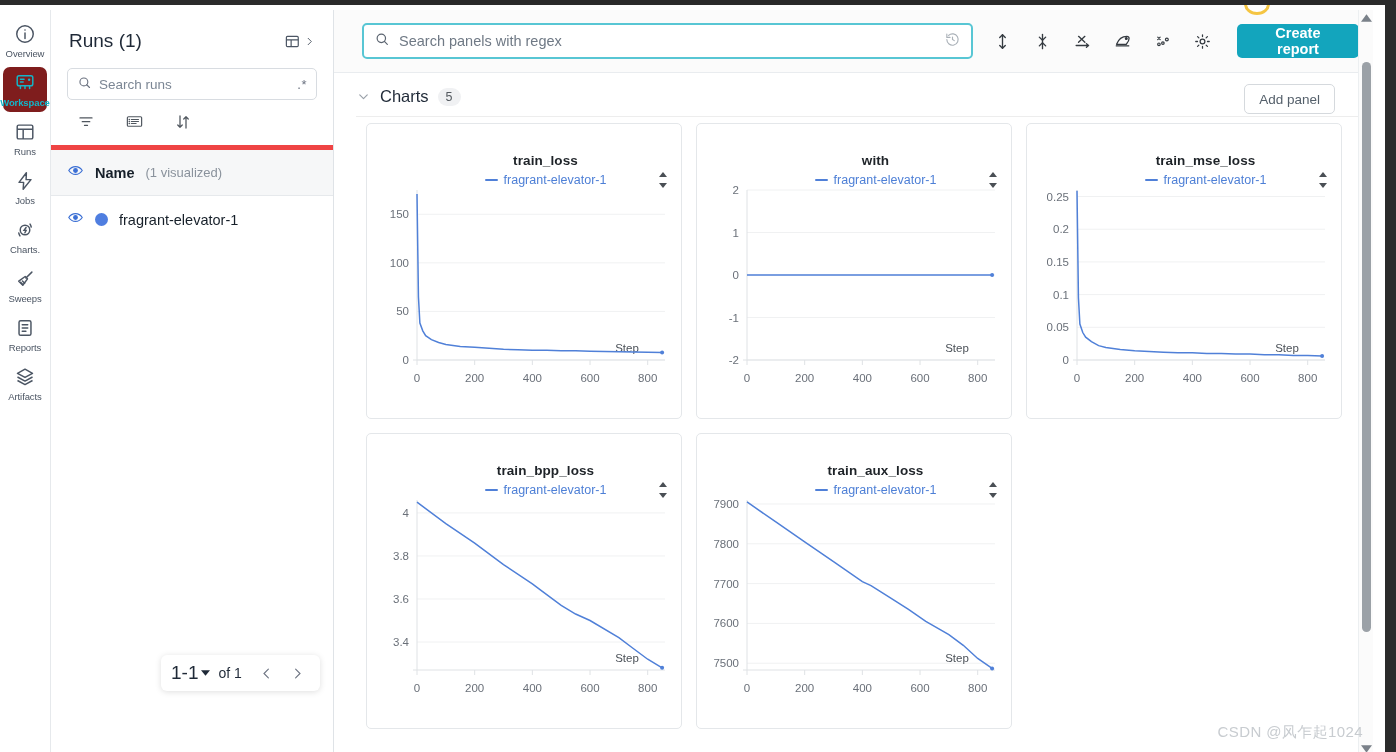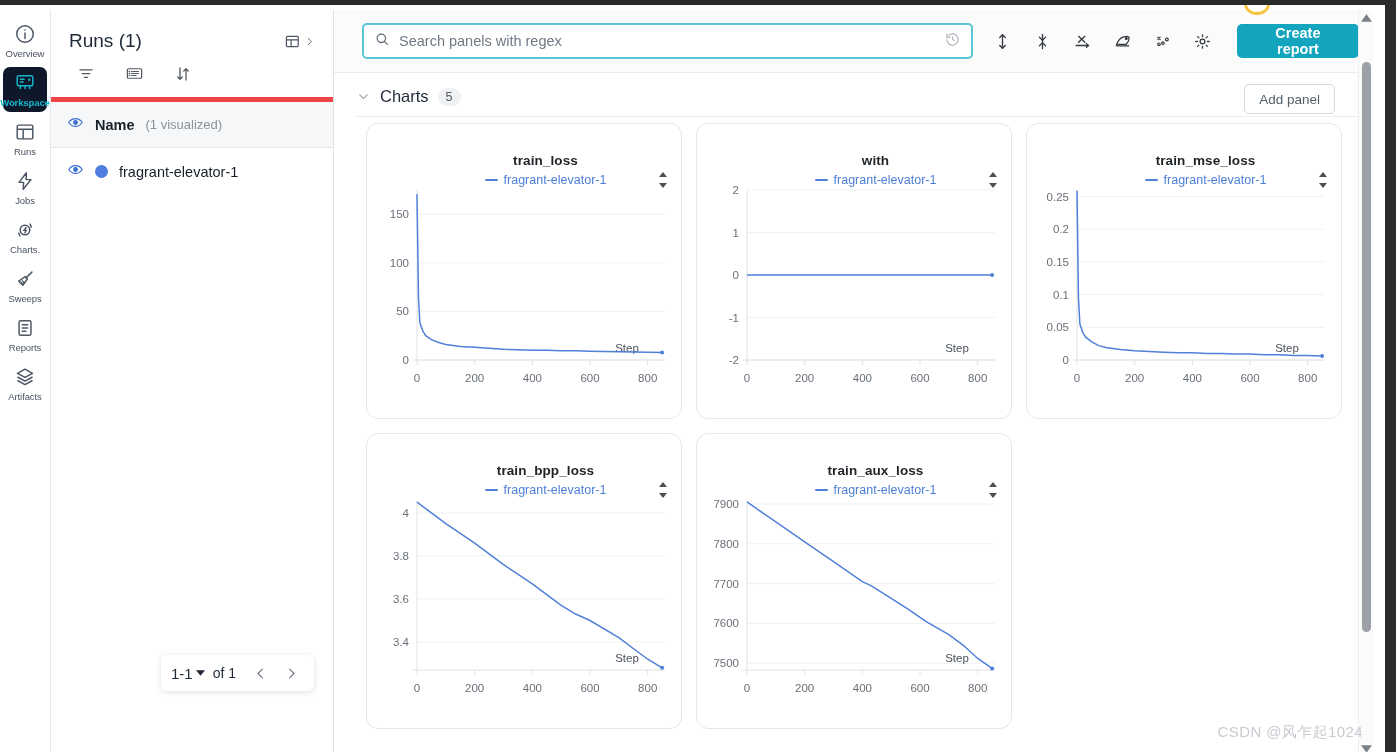--- a/index.html
+++ b/index.html
@@ -28,21 +28,21 @@
   .rail {
     position:absolute; left:0; top:5px; width:51px; height:747px;
     background:#ffffff; border-right:1px solid #e6e9ec;
     display:flex; flex-direction:column; align-items:center; padding-top:4px;
   }
   .rail-item {
     width:44px; margin-top:4px; padding:5px 0 4px;
     display:flex; flex-direction:column; align-items:center;
     border-radius:7px; cursor:pointer; color:#4b5563;
   }
-  .rail-item.active { background:#0f172a; color:#13b6c9; }
+  .rail-item.active { background:#7f1d1d; color:#13b6c9; }
   .rail-item .ri-ico { width:22px; height:22px; display:block; }
   .rail-item .ri-lbl { font-size:9.5px; margin-top:3px; letter-spacing:-.1px; white-space:nowrap; }
   .rail-item.active .ri-lbl { font-weight:700; color:#13b6c9; }
 
   
   .runs-panel {
     position:absolute; left:51px; top:5px; width:283px; height:747px;
     background:#ffffff; border-right:1px solid #dfe3e7;
   }
   .runs-head { padding:20px 18px 0; display:flex; align-items:center; justify-content:space-between; }
@@ -74,21 +74,21 @@
   .run-row { display:flex; align-items:center; gap:11px; padding:13px 16px; cursor:pointer; }
   .run-dot { width:13px; height:13px; border-radius:50%; background:#4f7ee0; flex:none; }
   .run-name { font-size:14.5px; color:#17202a; }
   .eye { color:#3b6fd4; flex:none; }
 
   .pager {
     position:absolute; left:110px; bottom:66px;
     background:#fff; border-radius:6px; box-shadow:0 1px 6px rgba(0,0,0,.13);
     height:36px; display:flex; align-items:center; padding:0 10px; gap:6px;
   }
-  .pg-range { font-size:15px; color:#1f2937; display:flex; align-items:center; gap:3px; cursor:pointer; }
+  .pg-range { font-size:19px; color:#1f2937; display:flex; align-items:center; gap:3px; cursor:pointer; }
   .pg-of { font-size:14px; color:#1f2937; margin:0 6px 0 2px; }
   .pg-btn { padding:0 5px; color:#6b7280; cursor:pointer; display:flex; }
 
   
   .main {
     position:absolute; left:334px; top:5px; width:1039px; height:747px;
     background:#ffffff;
   }
   .main-toolbar {
     height:63px; display:flex; align-items:center; padding:0 0 0 28px; gap:0;
@@ -133,21 +133,21 @@
   }
   .sec-divider { margin:0 0 0 22px; height:1px; background:#ededed; }
 
   
   .grid {
     display:grid; grid-template-columns:repeat(3, 316px); gap:14px;
     padding:6px 0 0 32px;
   }
   .panel {
     width:316px; height:296px; background:#fff;
-    border:1px solid #e4e7ea; border-radius:12px; position:relative; overflow:hidden;padding-left:43px;
+    border:1px solid #e4e7ea; border-radius:5px; position:relative; overflow:hidden;padding-left:43px;
   }
   .p-title {
     text-align:center; font-size:13.5px; font-weight:700; color:#1e2328;
     padding-top:29px; letter-spacing:.1px;
   }
   .p-legend {
     display:flex; align-items:center; justify-content:center; gap:6px;
     margin-top:5px; font-size:12.5px; color:#4d7fd6;
   }
   .legend-dash { width:13px; height:2.5px; background:#5080d8; border-radius:1px; }
@@ -282,20 +282,30 @@
           <svg viewBox="0 0 24 24" width="19" height="19" fill="none" stroke="currentColor" stroke-width="1.5">
             <rect x="3" y="5.5" width="15" height="13" rx="1.4"></rect>
               <path d="M3 10h15M9 10v8.5"></path>
           </svg>
           <svg viewBox="0 0 24 24" width="11" height="11" fill="none" stroke="currentColor" stroke-width="2" stroke-linecap="round">
               <path d="M9 5l7 7-7 7"></path>
             </svg>
         </span>
       </div>
 
+      <div class="search-runs">
+        <span>
+          <svg viewBox="0 0 24 24" width="15" height="15" fill="none" stroke="#6b7280" stroke-width="1.8" stroke-linecap="round">
+              <circle cx="11" cy="11" r="6.3"></circle>
+              <path d="M15.6 15.6 20 20"></path>
+            </svg>
+        </span>
+        <input type="text" placeholder="Search runs" style="">
+        <span class="regex-badge">.*</span>
+      </div>
 
       <div class="runs-tools">
         <span class="t-ico">
           <svg viewBox="0 0 24 24" width="18" height="18" fill="none" stroke="currentColor" stroke-width="1.7" stroke-linecap="round">
             <path d="M4 6.5h16M7 11.5h10M10 16.5h4"></path>
           </svg>
         </span>
         <span class="t-ico">
           <svg viewBox="0 0 24 24" width="19" height="19" fill="none" stroke="currentColor" stroke-width="1.5" stroke-linecap="round">
             <rect x="3" y="6" width="18" height="12" rx="1.4"></rect>

